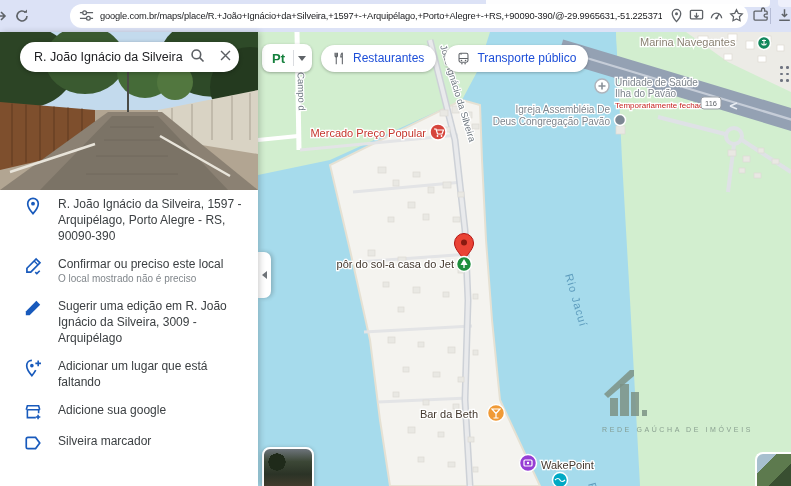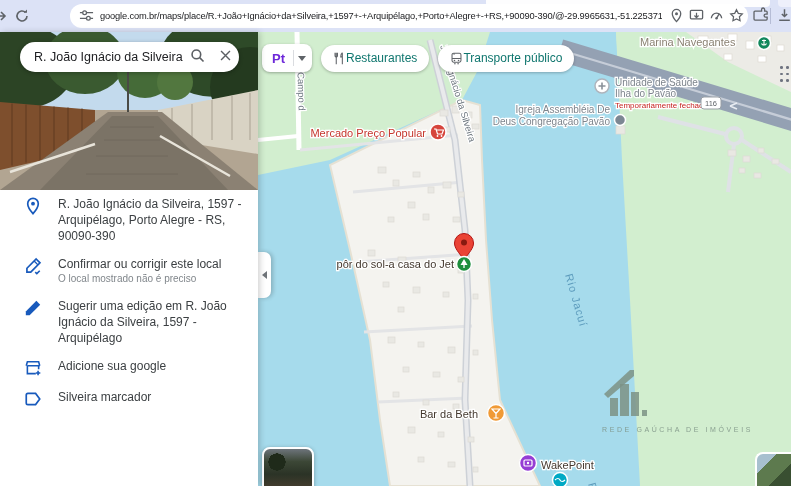--- a/index.html
+++ b/index.html
@@ -37,25 +37,25 @@
   .drow{display:flex;padding:6px 14px 6px 22px;align-items:flex-start;cursor:pointer;}
   .dicon{width:22px;flex:0 0 22px;margin-right:14px;padding-top:1px;}
   .dtext{font-size:12px;line-height:16px;color:#3c4043;}
   .dsub{font-size:10px;line-height:14px;color:#80868b;}
 
   
   .mapwrap{position:absolute;left:258px;top:32px;width:533px;height:454px;overflow:hidden;background:#d2eecf;}
   .maptools{position:absolute;left:262px;top:44px;display:flex;gap:9px;align-items:center;}
   .layersbtn{height:28px;background:#fff;border-radius:8px;box-shadow:0 1px 3px rgba(0,0,0,.3);
       display:flex;align-items:center;padding:0 6px;cursor:pointer;}
-  .layersbtn .pt{font-size:13px;font-weight:bold;color:#6d28d9;padding:0 4px;}
+  .layersbtn .pt{font-size:13px;font-weight:bold;color:#15803d;padding:0 4px;}
   .layersbtn .lsep{width:1px;height:16px;background:#dadce0;margin:0 4px;}
   .caret{width:0;height:0;border-left:4px solid transparent;border-right:4px solid transparent;border-top:5px solid #5f6368;}
   .pill{height:27px;background:#fff;border-radius:14px;box-shadow:0 1px 3px rgba(0,0,0,.25);
-      display:flex;align-items:center;padding:0 12px;font-size:12px;font-weight:500;color:#0f766e;
+      display:flex;align-items:center;gap:7px;padding:0 12px;font-size:12px;font-weight:500;color:#1d4ed8;
       white-space:nowrap;cursor:pointer;flex:0 0 auto;}
   .pillic{color:#5f6368;display:flex;}
 
   .collapsetab{position:absolute;left:258px;top:252px;width:13px;height:46px;background:#fff;
       border-radius:0 7px 7px 0;box-shadow:2px 0 4px rgba(0,0,0,.2);display:flex;align-items:center;justify-content:center;cursor:pointer;}
   .ltri{width:0;height:0;border-top:4px solid transparent;border-bottom:4px solid transparent;border-right:5px solid #70757a;}
 
   .watermark{position:absolute;left:602px;top:368px;width:190px;color:rgba(125,146,133,.85);}
   .wmrow{display:flex;align-items:flex-end;}
   .wmtext{font-size:58px;font-weight:bold;letter-spacing:-3px;line-height:52px;font-family:"Liberation Sans",sans-serif;}
@@ -449,29 +449,37 @@
         </svg>
         <div class="dtext">R. João Ignácio da Silveira, 1597 - Arquipélago, Porto Alegre - RS, 90090-390</div>
       </div>
       <div class="drow">
         <svg class="dicon" width="18" height="18" viewBox="0 0 16 16">
           <path d="M10.8 1.8l3.4 3.4-8.2 8.2H2.6V10z" fill="none" stroke="#185abc" stroke-width="1.5"></path>
           <path d="M9 3.6l3.4 3.4" stroke="#185abc" stroke-width="1.2"></path>
           <path d="M10 13.4l1.4 1.4 2.6-2.6" fill="none" stroke="#185abc" stroke-width="1.4"></path>
         </svg>
         <div>
-          <div class="dtext">Confirmar ou corrigir este local</div>
+          <div class="dtext">Confirmar ou preciso este local</div>
           <div class="dsub">O local mostrado não é preciso</div>
         </div>
       </div>
       <div class="drow">
         <svg class="dicon" width="18" height="18" viewBox="0 0 16 16">
           <path d="M11 1.6l3.4 3.4L5 14.4H1.6V11z" fill="#185abc"></path>
         </svg>
-        <div class="dtext">Sugerir uma edição em R. João Ignácio da Silveira, 1597 - Arquipélago</div>
+        <div class="dtext">Sugerir uma edição em R. João Ignácio da Silveira, 3009 - Arquipélago</div>
+      </div>
+      <div class="drow">
+        <svg class="dicon" width="18" height="18" viewBox="0 0 16 16">
+          <path d="M7 1.2c-2.6 0-4.6 2.1-4.6 4.7 0 3.5 4.6 8.9 4.6 8.9s2-2.3 3.4-4.9" fill="none" stroke="#185abc" stroke-width="1.5"></path>
+          <circle cx="7" cy="5.9" r="1.6" fill="#185abc"></circle>
+          <path d="M12.6 1.4v5M10.1 3.9h5" stroke="#185abc" stroke-width="1.4"></path>
+        </svg>
+        <div class="dtext">Adicionar um lugar que está faltando</div>
       </div>
       <div class="drow">
         <svg class="dicon" width="18" height="18" viewBox="0 0 16 16">
           <path d="M2 6l1-3.5h10L14 6M3 6v7h7.5M3 6h11M13 6v3" fill="none" stroke="#185abc" stroke-width="1.4"></path>
           <path d="M12.5 10.5v4M10.5 12.5h4" stroke="#185abc" stroke-width="1.4"></path>
         </svg>
         <div class="dtext">Adicione sua google</div>
       </div>
       <div class="drow">
         <svg class="dicon" width="18" height="18" viewBox="0 0 16 16">

